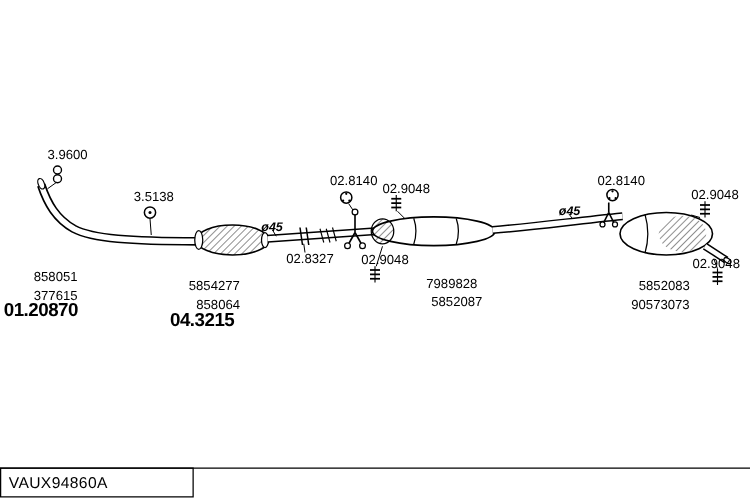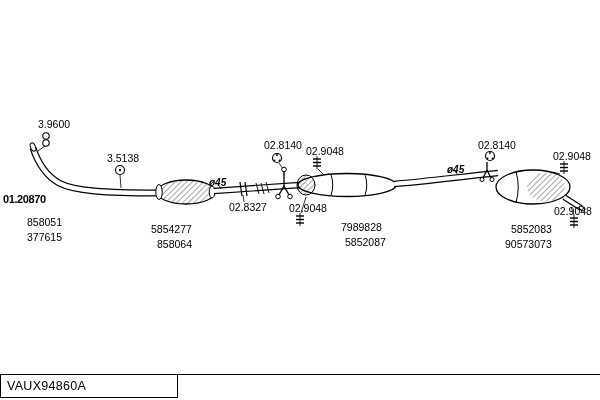--- a/index.html
+++ b/index.html
@@ -1,24 +1,24 @@
 <!DOCTYPE html>
 <html><head>
 <meta charset="utf-8">
 <style>
   html,body{margin:0;padding:0;background:#fff;}
   .stage{position:relative;width:600px;height:400px;background:#ffffff;overflow:hidden;
          font-family:"Liberation Sans",sans-serif;color:#000;}
   .stage svg{position:absolute;left:0;top:0;}
   .lbl{position:absolute;font-size:10.5px;line-height:1;white-space:nowrap;}
-  .big{position:absolute;font-size:11px;font-weight:bold;line-height:1;letter-spacing:-0.4px;white-space:nowrap;}
+  .big{position:absolute;font-size:15px;font-weight:bold;line-height:1;letter-spacing:-0.4px;white-space:nowrap;margin-top:47px;}
   .ref{position:absolute;font-size:10.5px;line-height:1;white-space:nowrap;}
   .dia{position:absolute;font-size:10px;font-weight:bold;font-style:italic;line-height:1;white-space:nowrap;}
   .frame-line{position:absolute;left:0;top:374px;width:600px;height:0;border-top:1.5px solid #000;}
-  .title-cell{position:absolute;left:0;top:374px;width:178px;height:24px;border:1.5px solid #000;
+  .title-cell{position:absolute;left:0;top:374px;width:155px;height:24px;border:1.5px solid #000;
               display:flex;align-items:center;padding-left:6px;box-sizing:border-box;}
   .title-cell span{font-size:12.5px;letter-spacing:0.3px;}
 </style>
 </head>
 <body>
 
 <div class="stage">
 
   <svg width="600" height="400" viewBox="0 0 600 400">
     <defs>
@@ -150,20 +150,21 @@
     </g>
   </svg>
 
   <span class="lbl" style="left:38px;top:119px">3.9600</span>
   <span class="big" style="left:3px;top:194px">01.20870</span>
   <span class="ref" style="left:27px;top:217px">858051</span>
   <span class="ref" style="left:27px;top:232px">377615</span>
 
   <span class="lbl" style="left:107px;top:153px">3.5138</span>
 
+  <span class="big" style="left:136px;top:202px">04.3215</span>
   <span class="ref" style="left:151px;top:224px">5854277</span>
   <span class="ref" style="left:157px;top:239px">858064</span>
 
   <span class="dia" style="left:209px;top:178px">ø45</span>
   <span class="lbl" style="left:229px;top:202px">02.8327</span>
   <span class="lbl" style="left:264px;top:140px">02.8140</span>
   <span class="lbl" style="left:306px;top:146px">02.9048</span>
 
   <span class="lbl" style="left:289px;top:203px">02.9048</span>
   <span class="ref" style="left:341px;top:222px">7989828</span>

